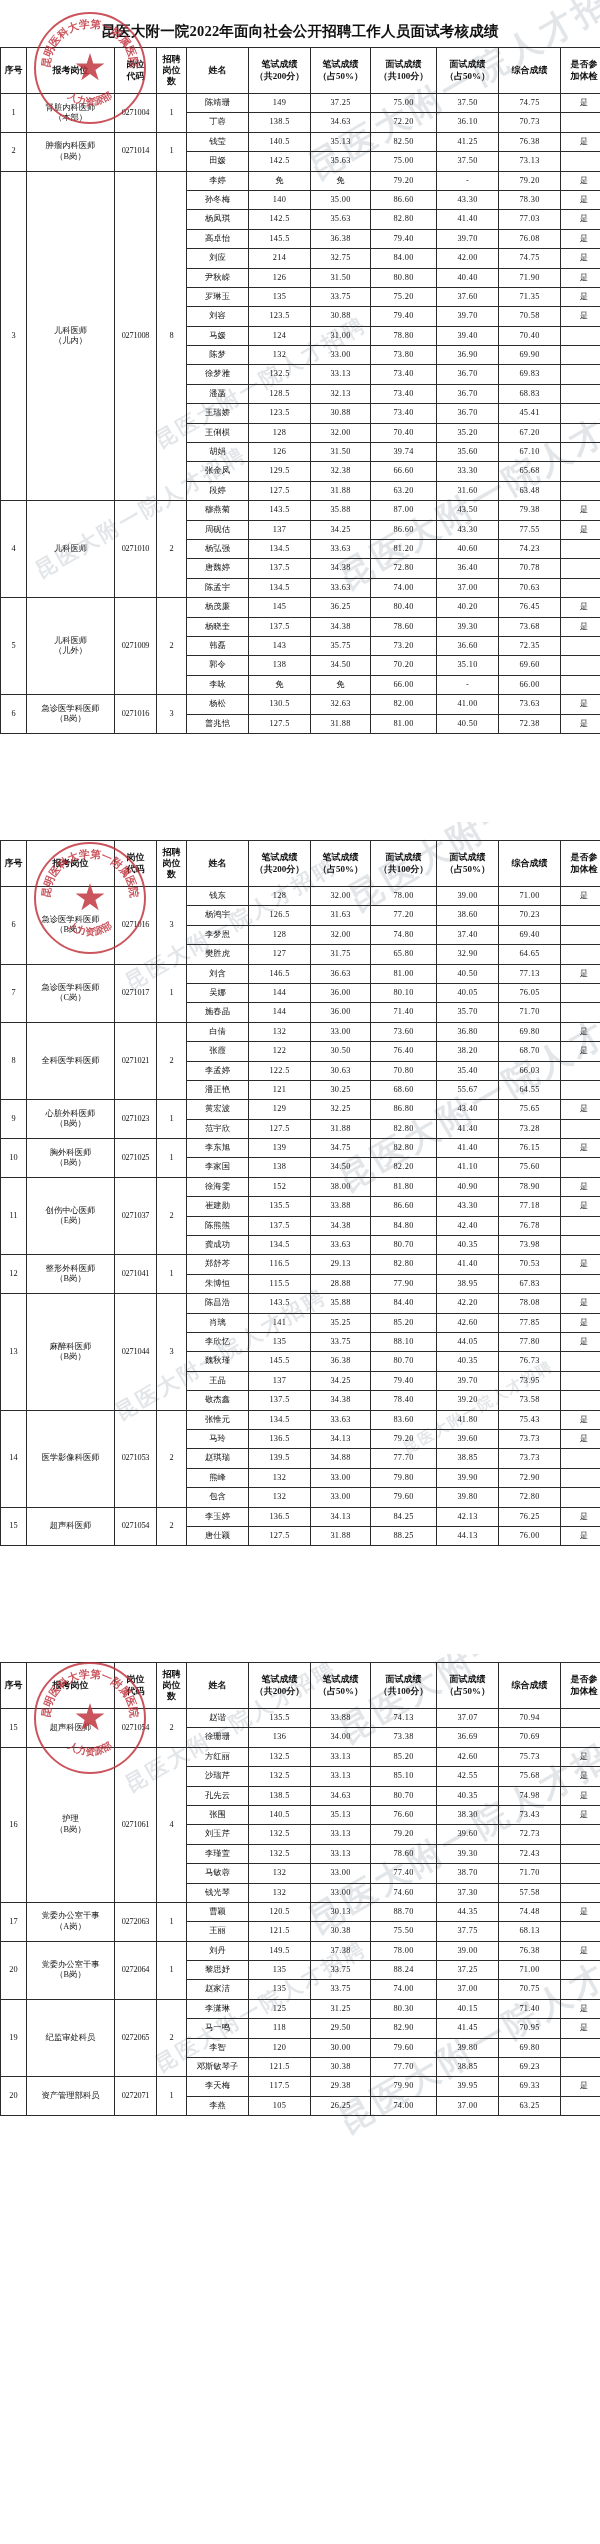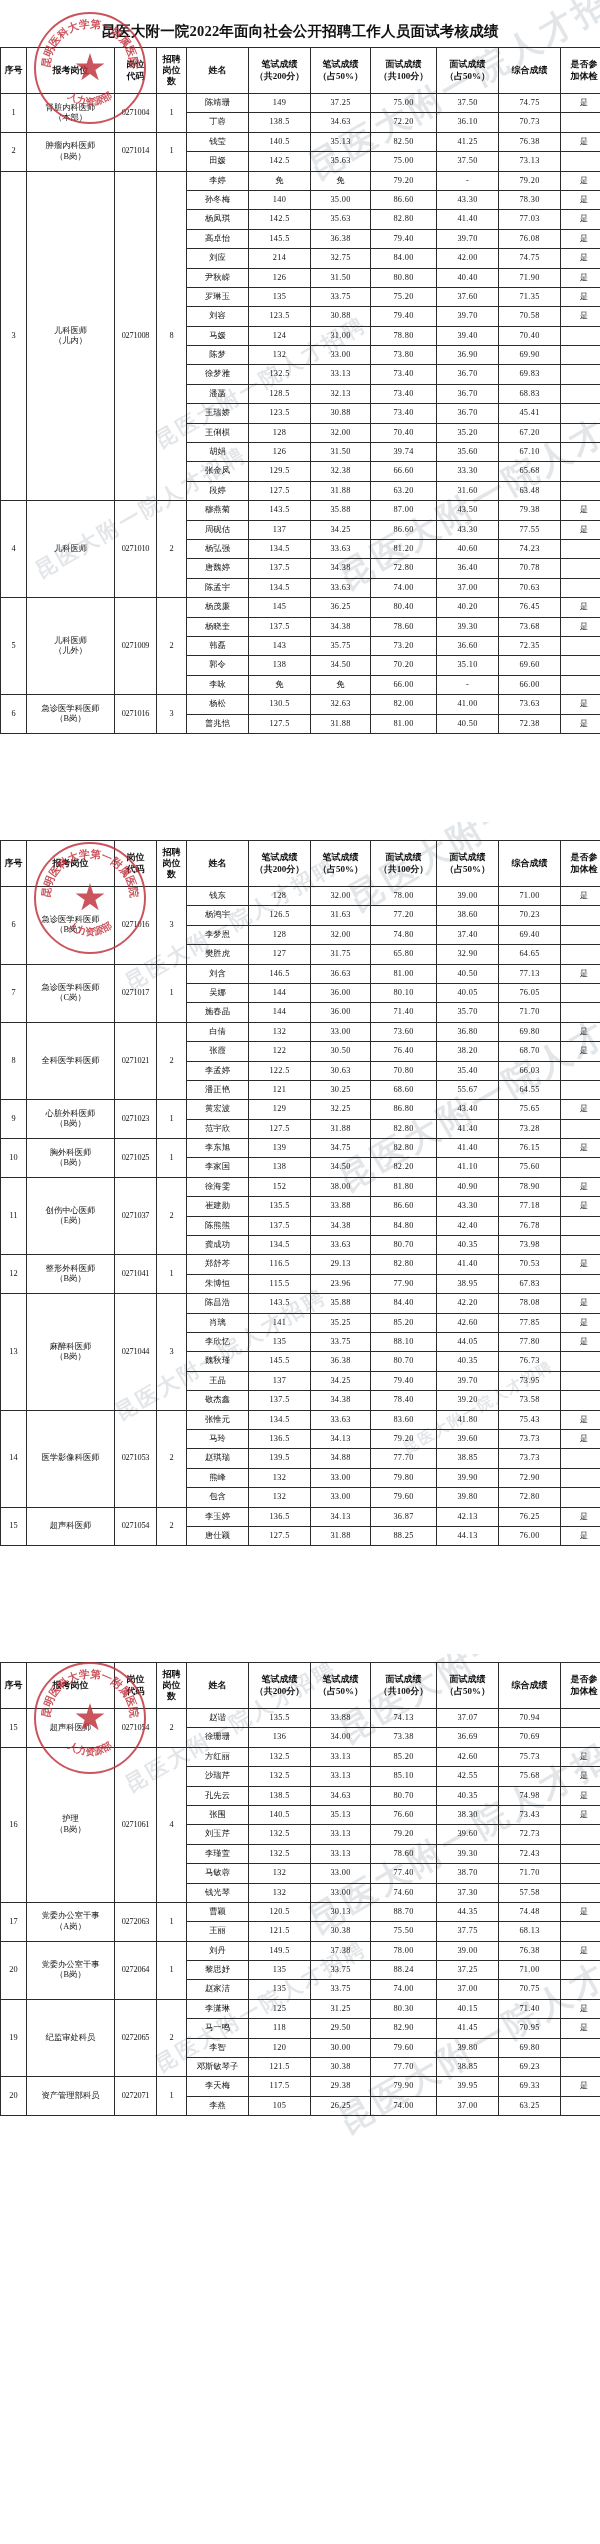--- a/index.html
+++ b/index.html
@@ -818,21 +818,21 @@
           <td class="score">116.5</td>
           <td class="score">29.13</td>
           <td class="score">82.80</td>
           <td class="score">41.40</td>
           <td class="score">70.53</td>
           <td class="yes">是</td>
         </tr>
         <tr>
           <td class="name">朱博恒</td>
           <td class="score">115.5</td>
-          <td class="score">23.96</td>
+          <td class="score">28.88</td>
           <td class="score">77.90</td>
           <td class="score">38.95</td>
           <td class="score">67.83</td>
           <td class="yes"></td>
         </tr>
         <tr>
           <td class="seq" rowspan="6">13</td>
           <td class="post" rowspan="6">麻醉科医师<br>（B岗）</td>
           <td class="code" rowspan="6">0271044</td>
           <td class="num" rowspan="6">3</td>
@@ -939,21 +939,21 @@
           <td class="yes"></td>
         </tr>
         <tr>
           <td class="seq" rowspan="2">15</td>
           <td class="post" rowspan="2">超声科医师</td>
           <td class="code" rowspan="2">0271054</td>
           <td class="num" rowspan="2">2</td>
           <td class="name">李玉婷</td>
           <td class="score">136.5</td>
           <td class="score">34.13</td>
-          <td class="score">36.87</td>
+          <td class="score">84.25</td>
           <td class="score">42.13</td>
           <td class="score">76.25</td>
           <td class="yes">是</td>
         </tr>
         <tr>
           <td class="name">唐仕颖</td>
           <td class="score">127.5</td>
           <td class="score">31.88</td>
           <td class="score">88.25</td>
           <td class="score">44.13</td>

